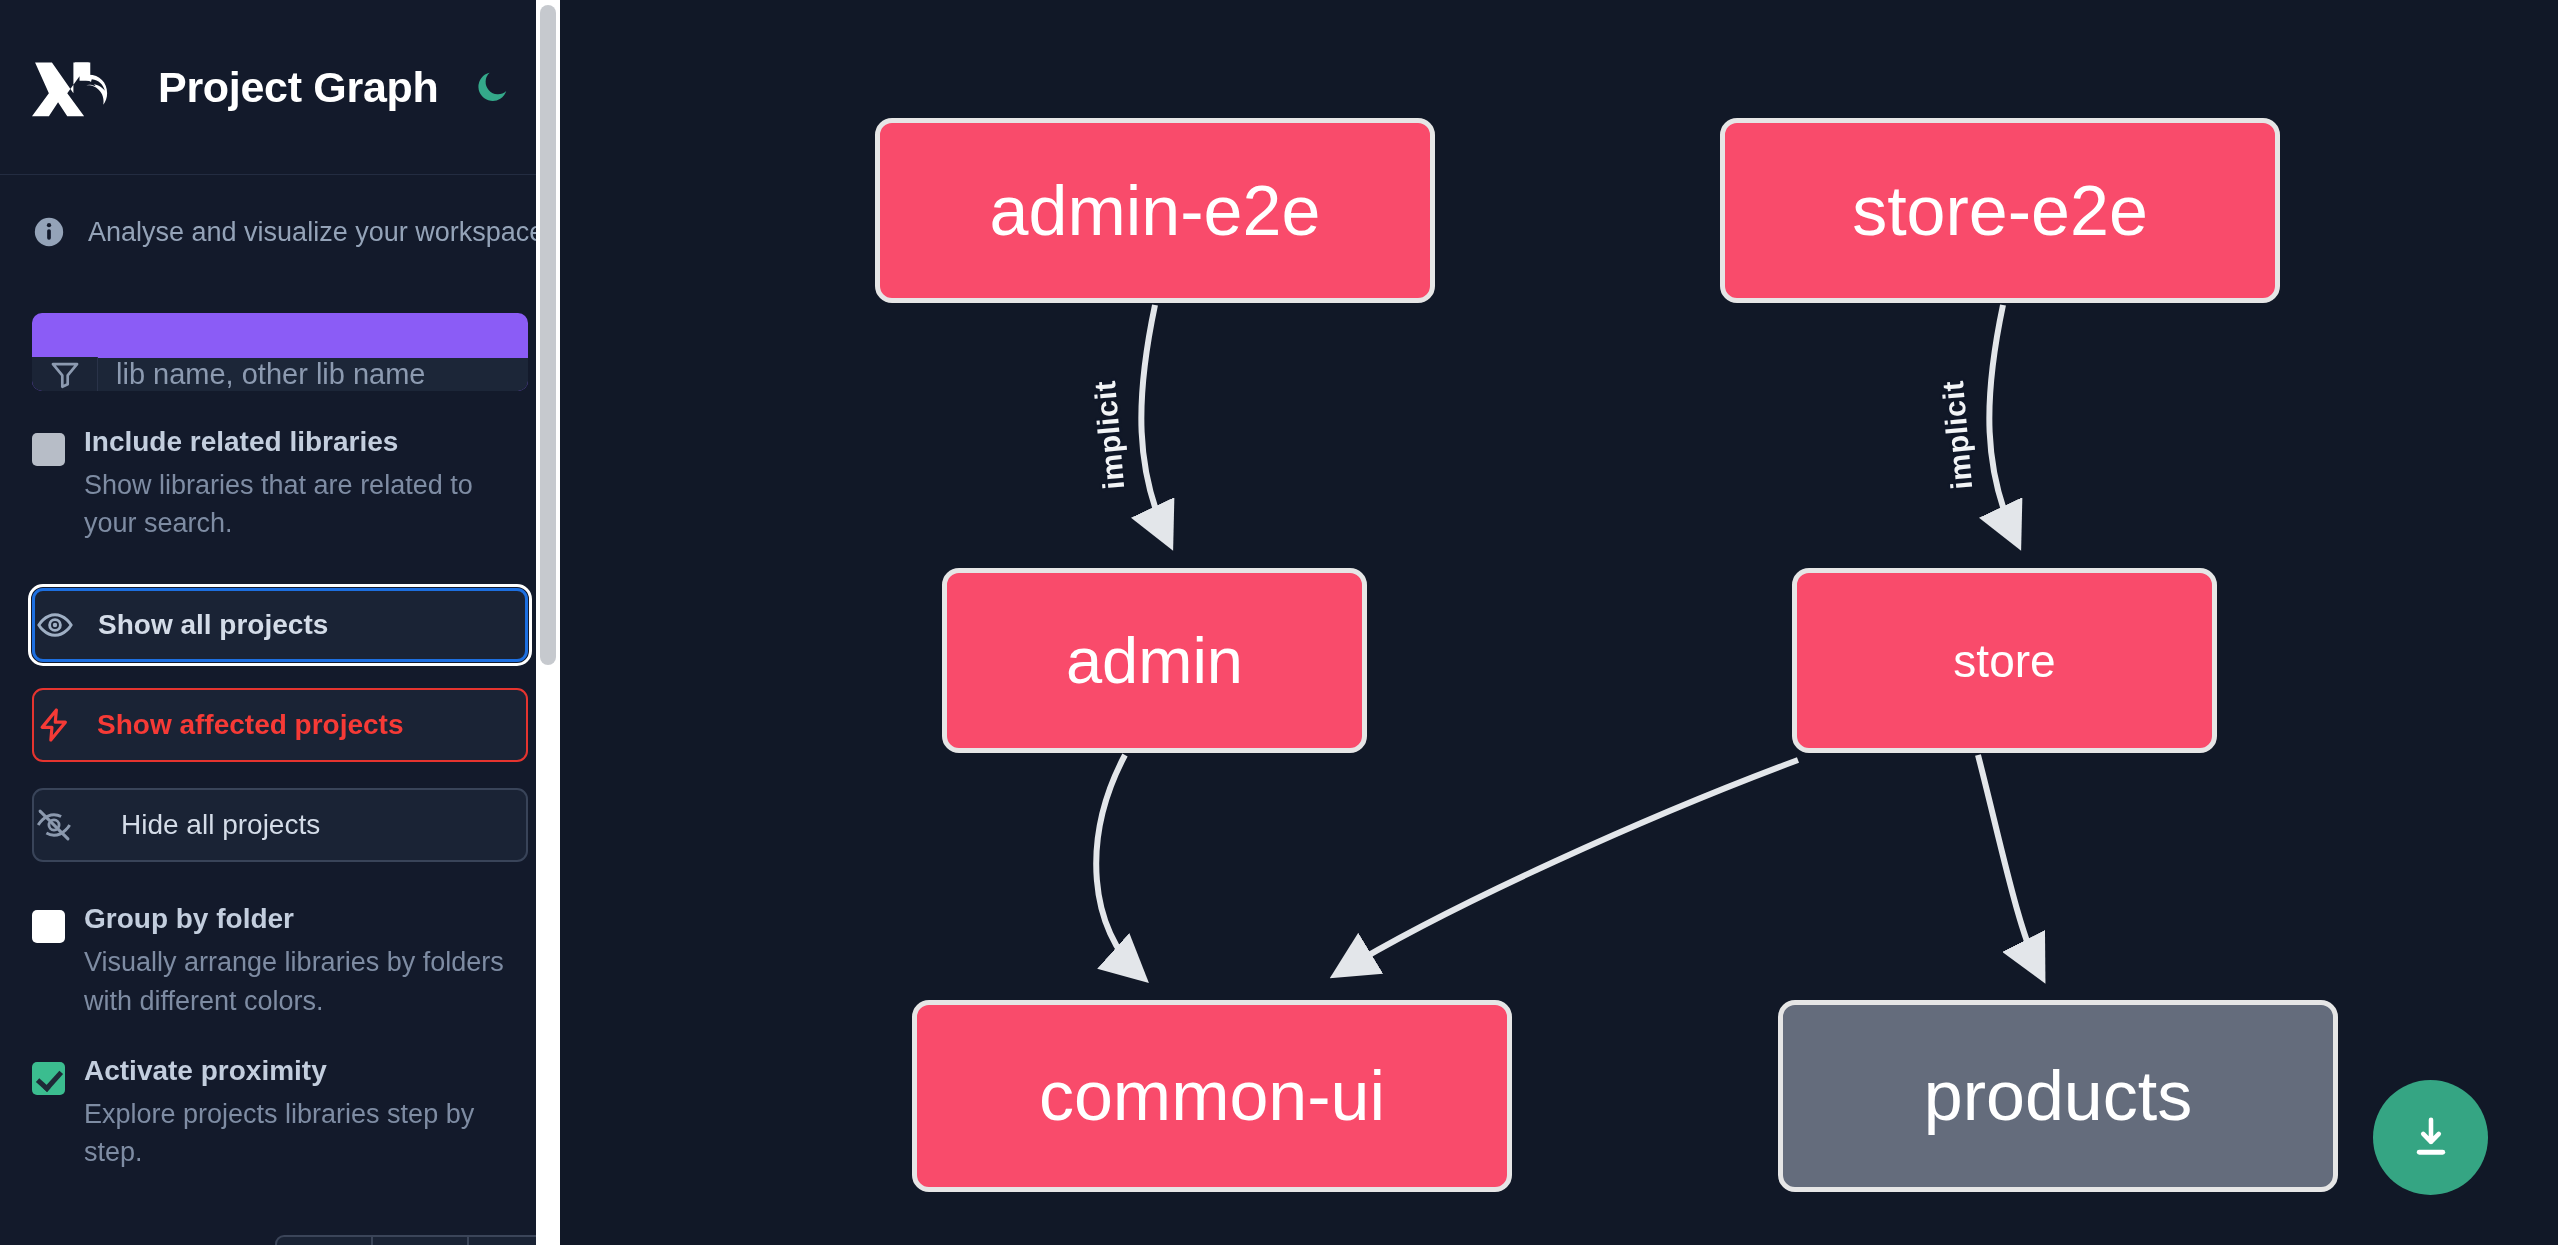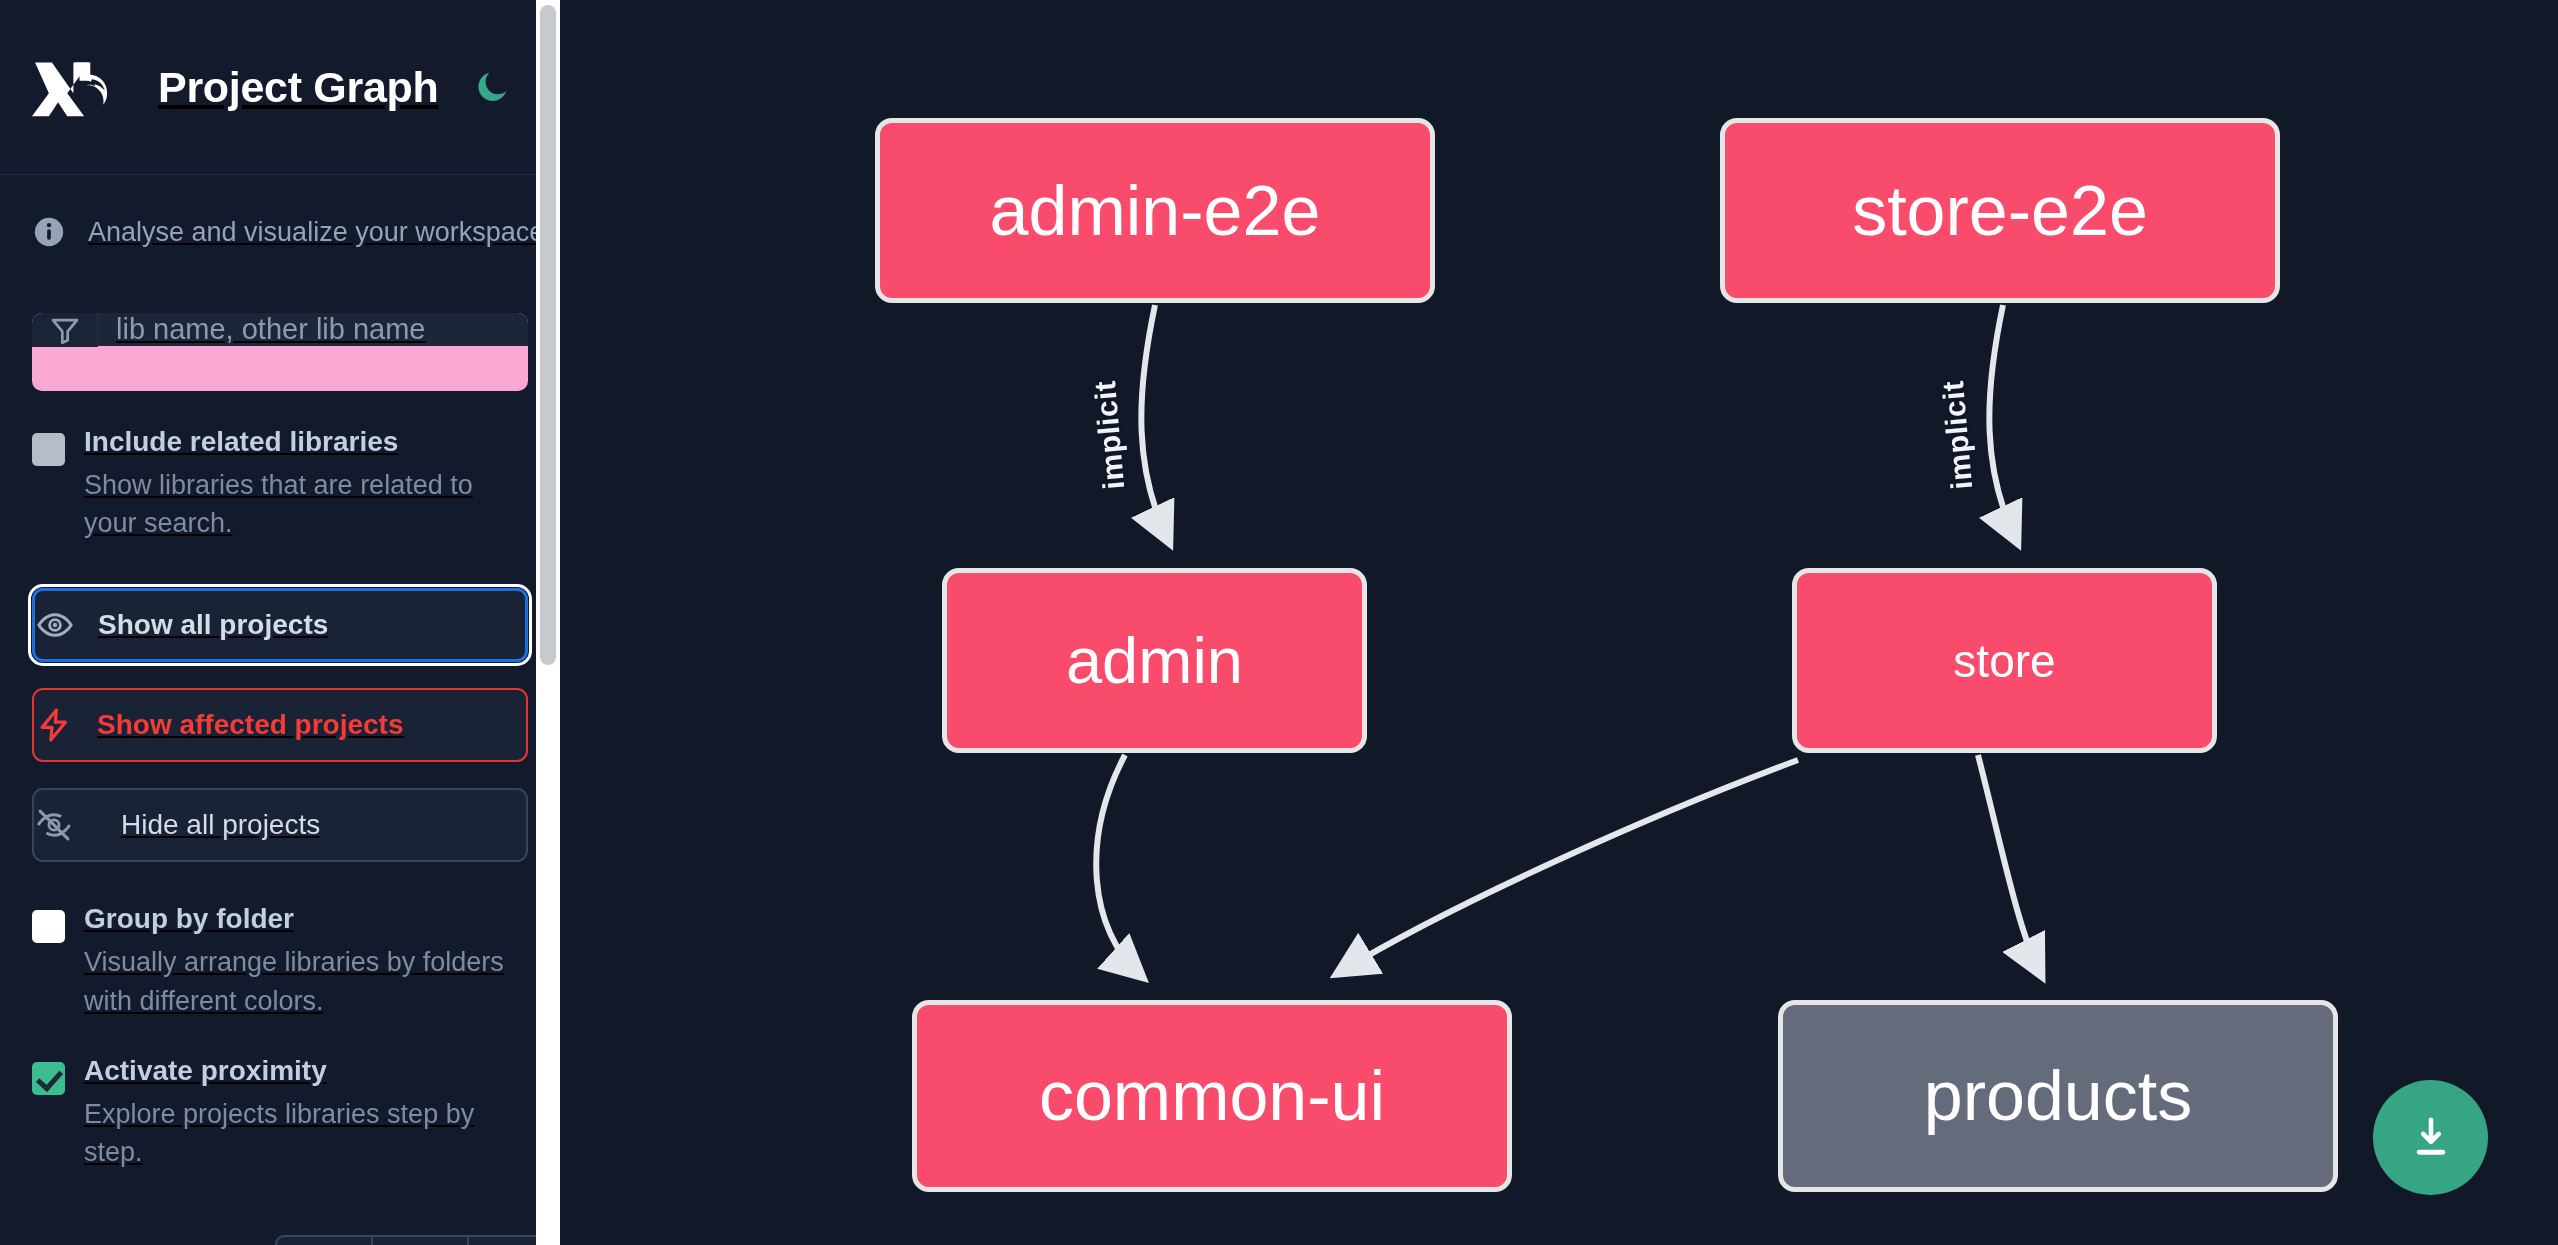--- a/index.html
+++ b/index.html
@@ -11,21 +11,20 @@
     background: #0F1629;
     font-family: "Liberation Sans", sans-serif;
   }
 
   #app {
     position: relative;
     width: 2558px;
     height: 1135px;
     background: #111827;
     display: flex;
-    text-decoration: underline;
   }
 
   
   #sidebar {
     position: relative;
     width: 560px;
     height: 1245px;
     background: #131A2B;
     flex: 0 0 560px;
     overflow: hidden;
@@ -80,22 +79,22 @@
     font-size: 27px;
     color: #94A3B8;
     white-space: nowrap;
   }
 
   
   .filter-wrap {
     margin-top: 64px;
     height: 78px;
     display: flex;
-    align-items: flex-start;
-    background: #f9a8d4;
+    align-items: flex-end;
+    background: #8b5cf6;
     border-radius: 10px;
     overflow: hidden;
   }
   .filter-icon-box {
     width: 66px;
     flex: 0 0 66px;
     display: flex;
     align-items: center;
     justify-content: center;
     background: #1B2436;

